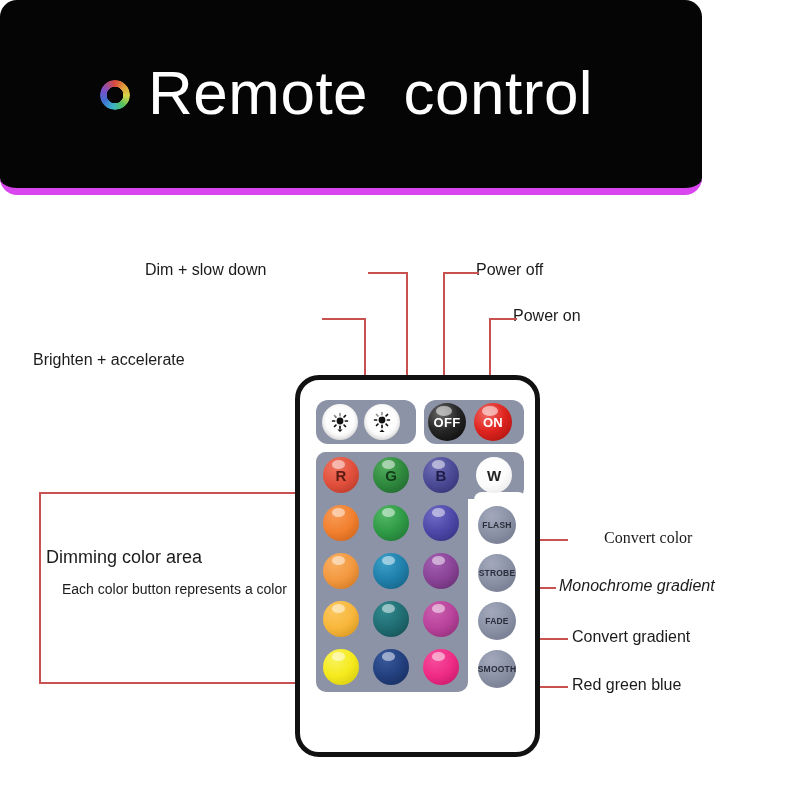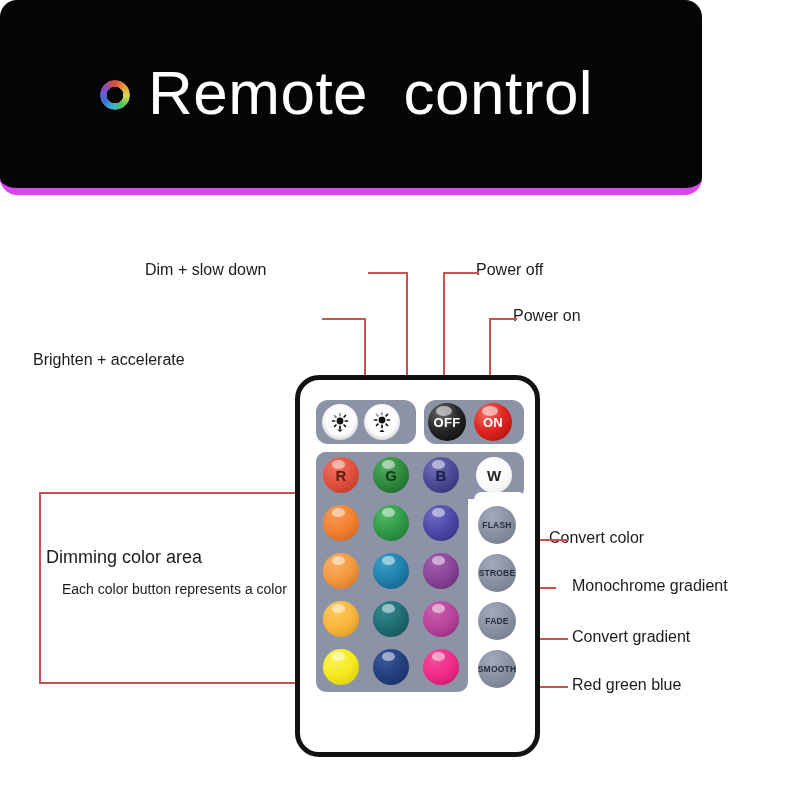--- a/index.html
+++ b/index.html
@@ -193,25 +193,25 @@
   <div class="arrow-down" style="left:437px;top:412px;"></div>
 
   <div class="ln lnh" style="left:489px;top:318px;width:28px;"></div>
   <div class="ln lnv" style="left:489px;top:318px;height:96px;"></div>
   <div class="arrow-down" style="left:483px;top:412px;"></div>
 
   <div class="bracket" style="left:39px;top:492px;width:277px;height:192px;"></div>
   <div class="ann-big" style="left:46px;top:548px;">Dimming color area</div>
   <div class="ann-small" style="left:62px;top:582px;">Each color button represents a color</div>
 
-  <div class="ann" style="left:549px;top:530px;">Convert color</div>
+  <div class="ann" style="left:604px;top:530px;font-family:Liberation Serif, serif;">Convert color</div>
   <div class="ln lnh" style="left:520px;top:539px;width:48px;"></div>
   <div class="arrow-left" style="left:509px;top:533px;"></div>
 
-  <div class="ann" style="left:572px;top:578px;">Monochrome gradient</div>
+  <div class="ann" style="left:559px;top:578px;font-style:italic;">Monochrome gradient</div>
   <div class="ln lnh" style="left:520px;top:587px;width:36px;"></div>
   <div class="arrow-left" style="left:509px;top:581px;"></div>
 
   <div class="ann" style="left:572px;top:629px;">Convert gradient</div>
   <div class="ln lnh" style="left:520px;top:638px;width:48px;"></div>
   <div class="arrow-left" style="left:509px;top:632px;"></div>
 
   <div class="ann" style="left:572px;top:677px;">Red green blue</div>
   <div class="ln lnh" style="left:520px;top:686px;width:48px;"></div>
   <div class="arrow-left" style="left:509px;top:680px;"></div>

